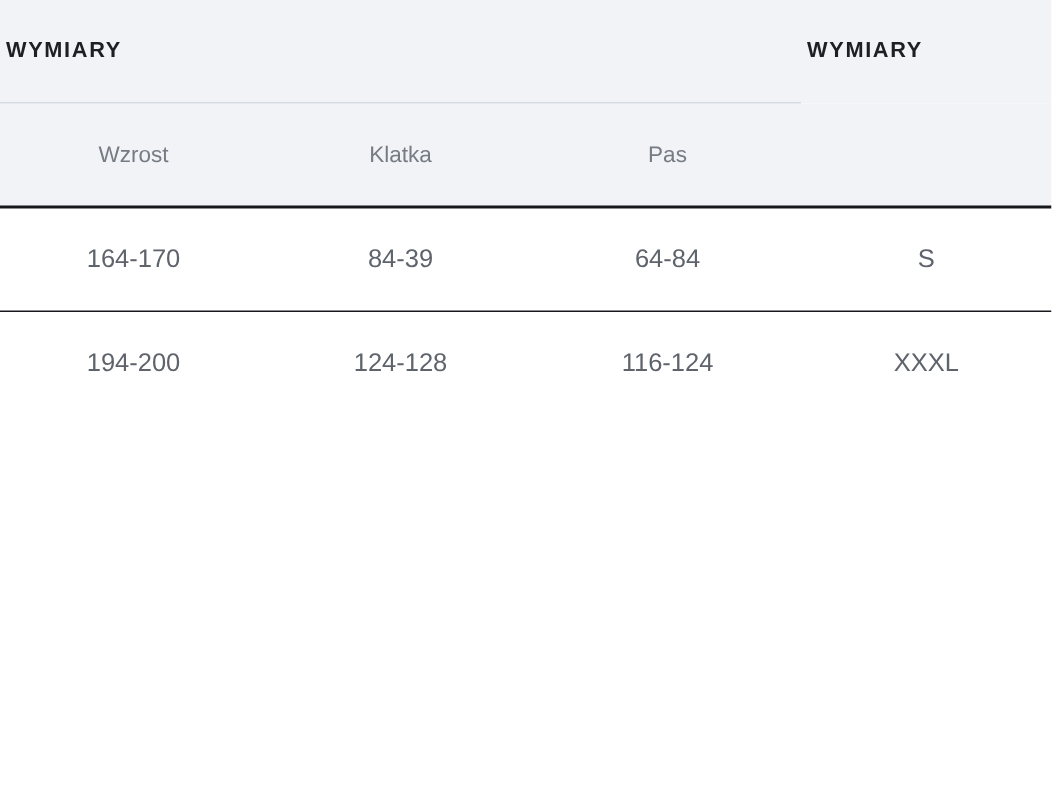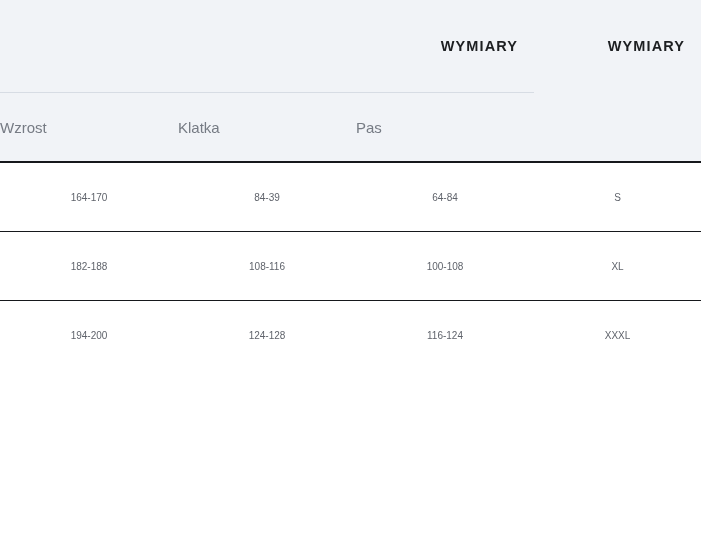--- a/index.html
+++ b/index.html
@@ -18,50 +18,51 @@
   .size-table {
     width: 701px;
     border-collapse: collapse;
     table-layout: fixed;
   }
 
   
   .group-head td {
     height: 60px;
     background: #f1f3f7;
-    text-align: right;
+    text-align: left;
     vertical-align: middle;
     font-size: 14.5px;
     font-weight: bold;
     letter-spacing: 1.1px;
     color: #1d1f22;
-    padding: 16px;
+    padding: 4px;
   }
   .group-head td.wymiary {
     border-bottom: 1px solid #d7dce4;
   }
 
   
   .sub-head td {
     height: 68px;
     background: #f1f3f7;
+    text-align: center;
     vertical-align: middle;
     font-size: 15px;
     font-weight: normal;
     color: #767b84;
     padding: 0;
     border-bottom: 2px solid #16181c;
   }
 
   
   .size-table tbody tr td {
     height: 68px;
     text-align: center;
     vertical-align: middle;
-    font-size: 10px;
+    font-size: 17px;
     color: #5f636b;
     background: #ffffff;
     padding: 0;
     border-bottom: 1px solid #16181c;
   }
   .size-table tbody tr:last-child td {
     border-bottom: none;
   }
 
   .col-a { width: 178px; }
@@ -92,25 +93,19 @@
     </tr>
   </thead>
   <tbody>
     <tr>
       <td>164-170</td>
       <td>84-39</td>
       <td>64-84</td>
       <td>S</td>
     </tr>
     <tr>
-      <td>182-188</td>
-      <td>108-116</td>
-      <td>100-108</td>
-      <td>XL</td>
-    </tr>
-    <tr>
       <td>194-200</td>
       <td>124-128</td>
       <td>116-124</td>
       <td>XXXL</td>
     </tr>
   </tbody>
 </table>
 
 </body></html>

